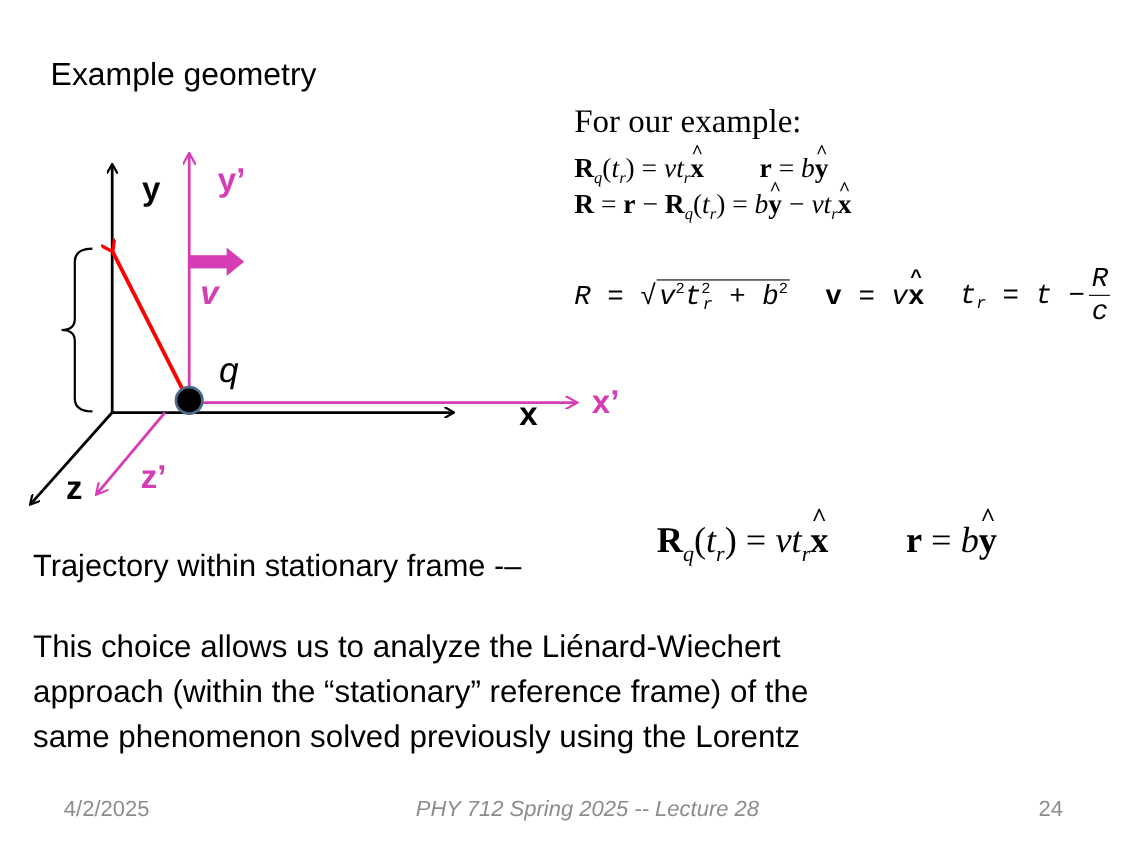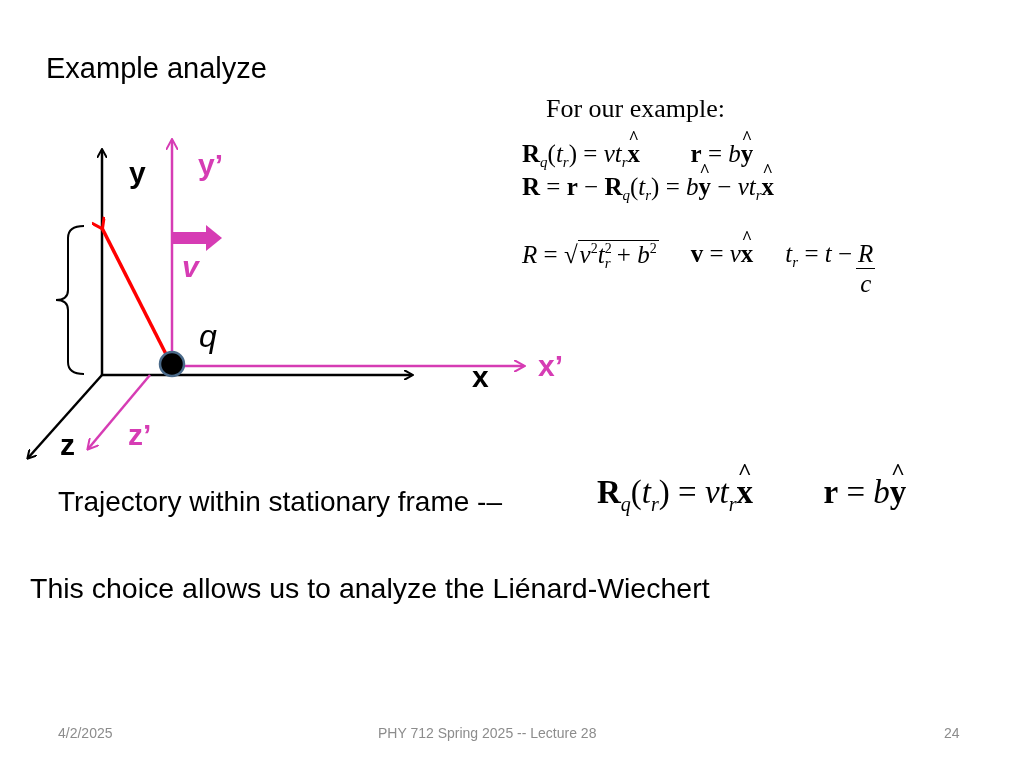--- a/index.html
+++ b/index.html
@@ -1,45 +1,45 @@
 <!DOCTYPE html>
 <html><head>
 <meta charset="utf-8">
 <style>
   html, body { margin:0; padding:0; background:#ffffff; }
   body { width:1024px; height:768px; position:relative; overflow:hidden; font-family:"Liberation Sans", sans-serif; color:#000; }
   .abs { position:absolute; }
   .title { left:46px; top:52px; font-size:29px; }
   .serif { font-family:"Liberation Serif", serif; }
-  .eqlabel { left:546px; top:94px; font-size:26px; }
+  .eqlabel { left:522px; top:94px; font-size:30px; }
   .eq { font-size:25px; white-space:nowrap; }
   .eq b { font-weight:bold; }
   .eq i { font-style:italic; }
   .eq sub { font-size:15px; font-style:italic; vertical-align:-5px; }
   .eq sup { font-size:14px; vertical-align:10px; }
   .hat { position:relative; display:inline-block; }
   .hat::before { content:"^"; position:absolute; left:50%; transform:translateX(-50%); top:-12px; font-size:18px; font-weight:bold; }
   .sqrt { display:inline-block; border-top:1.5px solid #000; padding:0 2px 0 2px; }
   .frac { display:inline-flex; flex-direction:column; align-items:center; vertical-align:middle; margin-left:4px; }
   .frac .num { border-bottom:1.5px solid #000; padding:0 2px; line-height:28px; }
   .frac .den { line-height:30px; }
-  .traj { left:30px; top:486px; font-size:28px;margin-left:28px; }
+  .traj { left:30px; top:499px; font-size:28px; }
   .eqbig { font-size:33px; }
   .eqbig sub { font-size:20px; vertical-align:-8px; }
   .eqbig .hat::before { top:-16px; font-size:24px; }
   .para { left:30px; top:568px; width:960px; font-size:28.5px; line-height:41px; }
   .para i sub { font-size:18px; }
-  .footer { top:725px; font-size:14px; color:#8c8c8c; }
+  .footer { top:725px; font-size:20px; color:#8c8c8c; }
   .lbl { font-weight:bold; font-size:30px; }
   .mag { color:#d63cb4; }
 </style>
 </head>
 <body>
 
-<div class="abs title">Example analyze</div>
+<div class="abs title">Example geometry</div>
 
 <svg class="abs" style="left:0;top:0" width="600" height="470" viewBox="0 0 600 470">
   <defs>
     <marker id="ah-black" markerWidth="10" markerHeight="10" refX="8" refY="5" orient="auto" markerUnits="userSpaceOnUse">
       <path d="M0,0 L9,5 L0,10" fill="none" stroke="#000" stroke-width="2"></path>
     </marker>
     <marker id="ah-mag" markerWidth="12" markerHeight="12" refX="10" refY="6" orient="auto" markerUnits="userSpaceOnUse">
       <path d="M0,0 L11,6 L0,12" fill="none" stroke="#d63cb4" stroke-width="2"></path>
     </marker>
     <marker id="ah-red" markerWidth="14" markerHeight="14" refX="3" refY="7" orient="auto" markerUnits="userSpaceOnUse">
@@ -87,38 +87,40 @@
 <div class="abs serif eq" style="left:522px;top:140px;">
   <b>R</b><sub>q</sub>(<i>t</i><sub>r</sub>) = <i>vt</i><sub>r</sub><b class="hat">x</b>
   <span style="display:inline-block;width:38px"></span>
   <b>r</b> = <i>b</i><b class="hat">y</b>
 </div>
 
 <div class="abs serif eq" style="left:522px;top:173px;">
   <b>R</b> = <b>r</b> − <b>R</b><sub>q</sub>(<i>t</i><sub>r</sub>) = <i>b</i><b class="hat">y</b> − <i>vt</i><sub>r</sub><b class="hat">x</b>
 </div>
 
-<div class="abs serif eq" style="left:522px;top:240px;display:flex;align-items:flex-start;">
+<div class="abs serif eq" style="left:522px;top:240px;display:flex;align-items:center;font-family:Liberation Mono, monospace;">
   <span><i>R</i> = √<span class="sqrt"><i>v</i><sup>2</sup><i>t</i><sup>2</sup><sub style="margin-left:-7px">r</sub> + <i>b</i><sup>2</sup></span></span>
   <span style="display:inline-block;width:32px"></span>
   <span><b>v</b> = <i>v</i><b class="hat">x</b></span>
   <span style="display:inline-block;width:32px"></span>
   <span><i>t</i><sub>r</sub> = <i>t</i> − </span>
   <span class="frac">
       <span class="num"><i>R</i></span>
       <span class="den"><i>c</i></span>
     </span>
 </div>
 
 <div class="abs traj">Trajectory within stationary frame -–</div>
 <div class="abs serif eq eqbig" style="left:597px;top:474px;">
   <b>R</b><sub><i>q</i></sub>(<i>t</i><sub>r</sub>) = <i>vt</i><sub>r</sub><b class="hat">x</b>
   <span style="display:inline-block;width:54px"></span>
   <b>r</b> = <i>b</i><b class="hat">y</b>
 </div>
 
 <div class="abs para">
   <div>This choice allows us to analyze the Liénard-Wiechert</div>
+  <div>approach (within the “stationary” reference frame) of the</div>
+  <div>same phenomenon  solved previously using the Lorentz</div>
 </div>
 
 <div class="abs footer" style="left:58px;">4/2/2025</div>
-<div class="abs footer" style="left:378px;">PHY 712  Spring 2025 -- Lecture 28</div>
+<div class="abs footer" style="left:378px;font-style:italic;">PHY 712  Spring 2025 -- Lecture 28</div>
 <div class="abs footer" style="left:944px;">24</div>
 
 </body></html>

